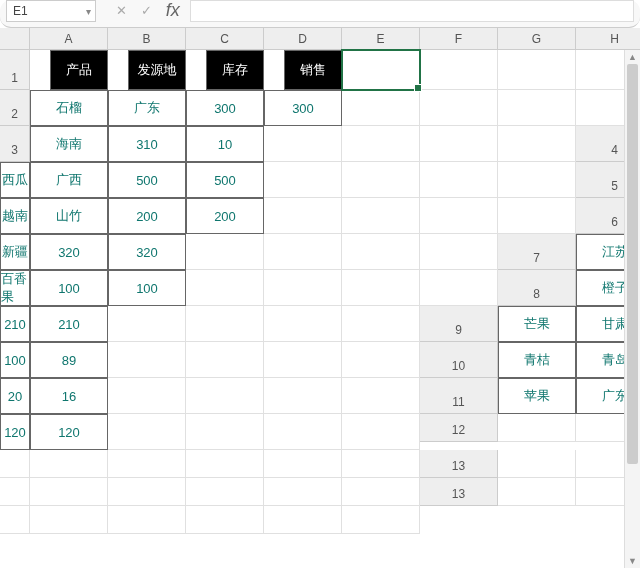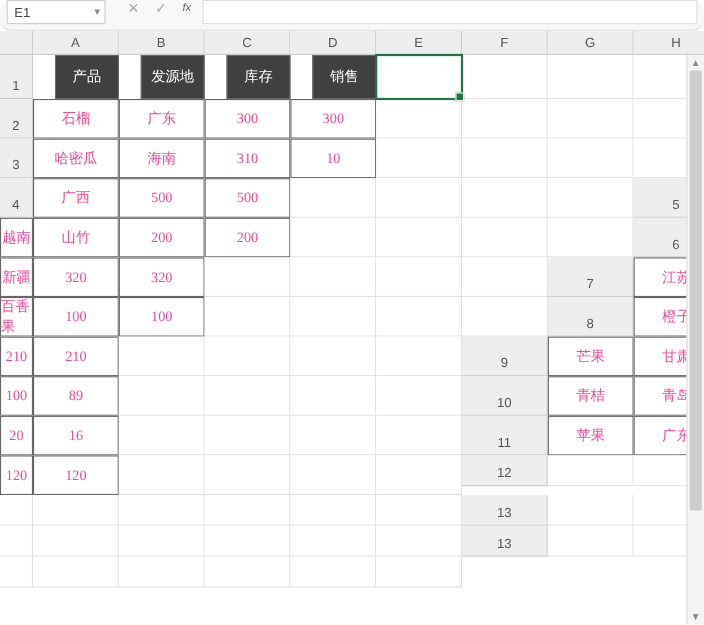--- a/index.html
+++ b/index.html
@@ -44,21 +44,21 @@
     display: flex;
     align-items: center;
     gap: 14px;
     margin-left: 20px;
     color: #aaa;
     font-size: 13px;
   }
   .fx-label {
     font-style: italic;
     color: #666;
-    font-size: 10px;
+    font-size: 18px;
   }
   .formula-input {
     flex: 1;
     height: 22px;
     margin: 0 6px 0 10px;
     background: #fff;
     border: 1px solid #ddd;
   }
   .sheet-area {
     position: relative;
@@ -105,30 +105,29 @@
     border-right: 1px solid #e0e0e0;
     border-bottom: 1px solid #e0e0e0;
     background: #fff;
     display: flex;
     align-items: center;
     justify-content: center;
     font-size: 13px;
     position: relative;
   }
   .tblhdr {
-    background: #404040;
+    background: #000000;
     color: #fff;
     font-weight: 500;
     border: 1px solid #666 !important;
     margin-left: 20px;
   }
   .tblcell {
     border: 1px solid #666 !important;
-    color: #ec4899;
-    font-family: Liberation Serif, serif;
+    color: #0f766e;
   }
   .rowh { height: 36px; }
   .rowh0 { height: 40px; }
   .rowempty { height: 28px; }
   .selected {
     outline: 2px solid #217346;
     outline-offset: -1px;
     z-index: 5;
   }
   .selected::after {
@@ -208,29 +207,29 @@
       <div class="rowhdr rowh">2</div>
       <div class="cell rowh tblcell">石榴</div>
       <div class="cell rowh tblcell">广东</div>
       <div class="cell rowh tblcell">300</div>
       <div class="cell rowh tblcell">300</div>
       <div class="cell rowh"></div>
       <div class="cell rowh"></div>
       <div class="cell rowh"></div>
       <div class="cell rowh"></div>
       <div class="rowhdr rowh">3</div>
-      <div class="cell rowh tblcell">哈密瓜</div>
       <div class="cell rowh tblcell">海南</div>
       <div class="cell rowh tblcell">310</div>
       <div class="cell rowh tblcell">10</div>
       <div class="cell rowh"></div>
       <div class="cell rowh"></div>
       <div class="cell rowh"></div>
       <div class="cell rowh"></div>
       <div class="rowhdr rowh">4</div>
+      <div class="cell rowh tblcell">西瓜</div>
       <div class="cell rowh tblcell">广西</div>
       <div class="cell rowh tblcell">500</div>
       <div class="cell rowh tblcell">500</div>
       <div class="cell rowh"></div>
       <div class="cell rowh"></div>
       <div class="cell rowh"></div>
       <div class="cell rowh"></div>
       <div class="rowhdr rowh">5</div>
       <div class="cell rowh tblcell">越南</div>
       <div class="cell rowh tblcell">山竹</div>

